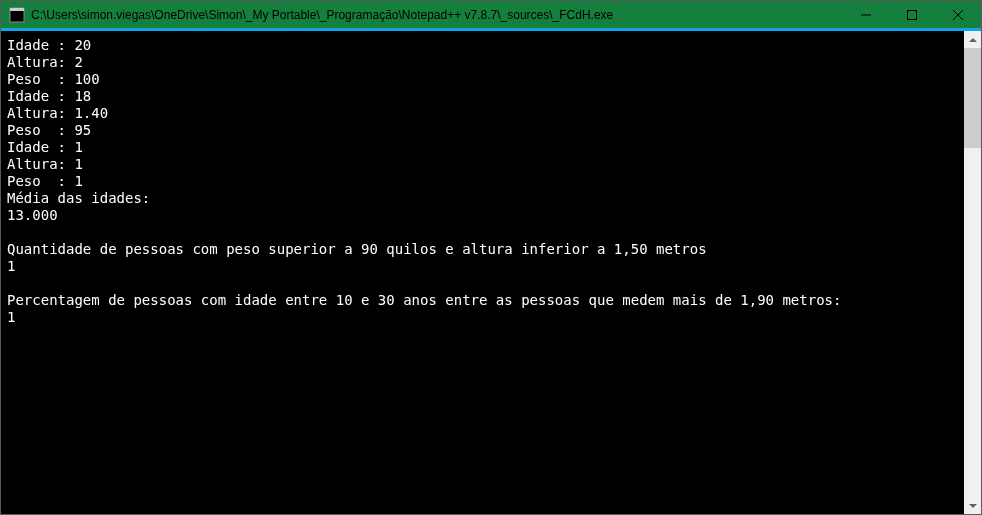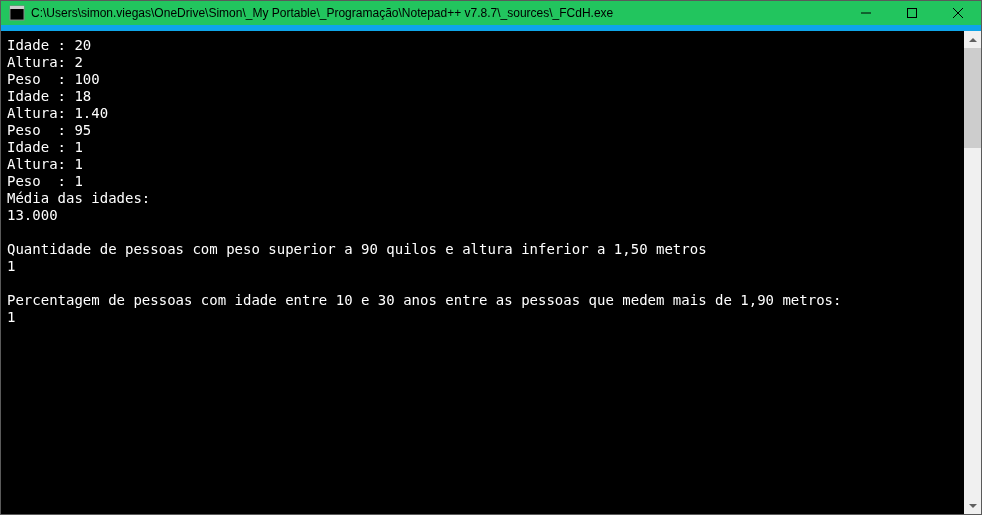--- a/index.html
+++ b/index.html
@@ -16,24 +16,24 @@
     }
     .window {
       width: 100%;
       height: 100%;
       display: flex;
       flex-direction: column;
       border: 1px solid #5a5a5a;
     }
     .titlebar {
       height: 30px;
-      background: #22c55e;
+      background: #15803d;
       display: flex;
       align-items: center;
-      border-bottom: 6px solid #0ea5e9;
+      border-bottom: 3px solid #0ea5e9;
       flex-shrink: 0;
       justify-content: flex-end;
     }
     .app-icon {
       width: 16px;
       height: 16px;
       margin: 0 6px 0 8px;
       display: flex;
       align-items: center;
       justify-content: center;

